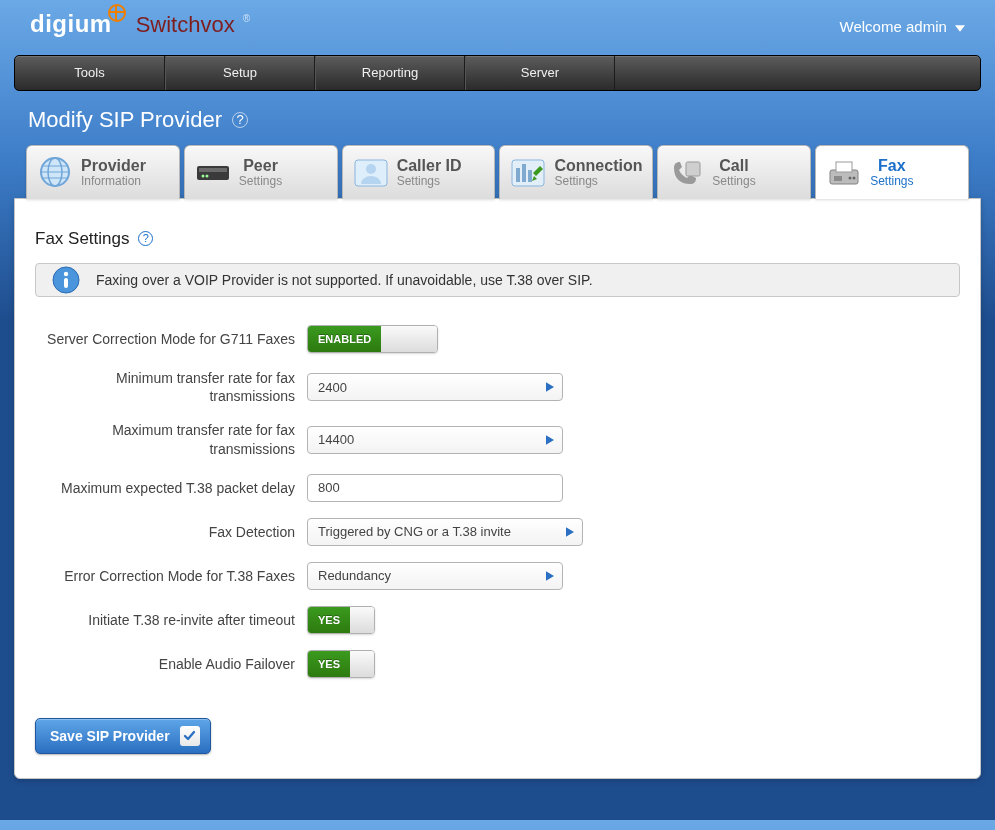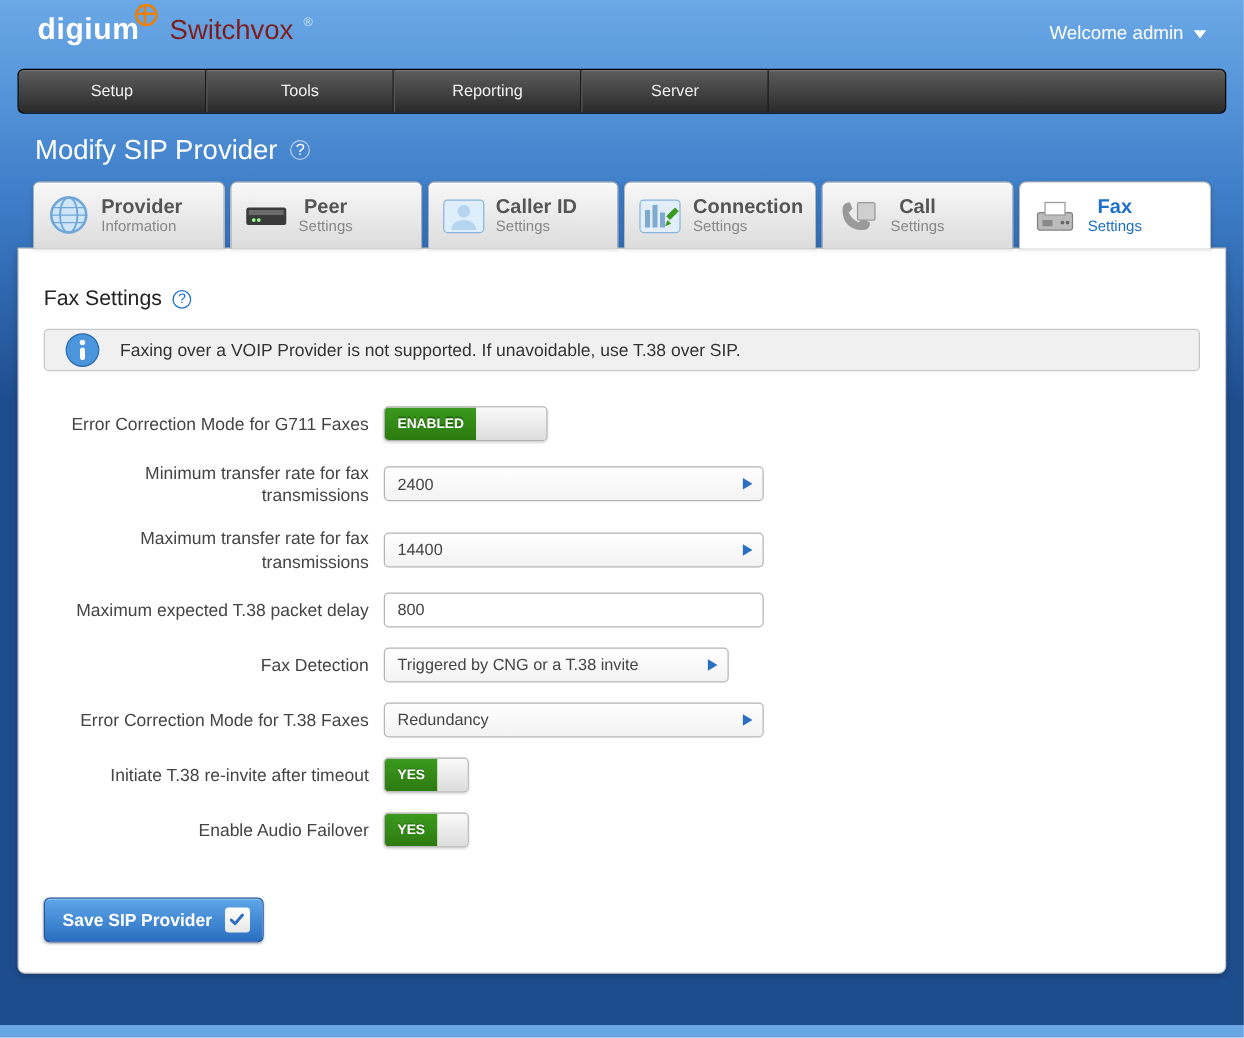--- a/index.html
+++ b/index.html
@@ -240,21 +240,21 @@
     line-height: 26px;
     padding: 0 10px;
     text-shadow: 0 -1px 0 rgba(0,0,0,0.3);
   }
   .toggle .off {
     background: linear-gradient(#fafafa, #dcdcdc);
     width: 56px;
   }
   .toggle.small .off { width: 24px; }
   .select, .textinput {
-    width: 304px;
+    width: 256px;
     height: 28px;
     border: 1px solid #b4b4b4;
     border-radius: 4px;
     box-sizing: border-box;
     background: linear-gradient(#fff, #f3f3f3);
     padding: 0 26px 0 10px;
     font-size: 13px;
     color: #444;
     position: relative;
     display: flex;
@@ -319,22 +319,22 @@
     </div>
     <div class="welcome">
       <span>Welcome admin</span>
       <svg width="10" height="7">
           <use href="#arr-down"></use>
         </svg>
     </div>
   </div>
 
   <div class="navbar">
+    <div class="navitem">Tools</div>
     <div class="navitem">Setup</div>
-    <div class="navitem">Tools</div>
     <div class="navitem">Reporting</div>
     <div class="navitem">Server</div>
   </div>
 
   <div class="page-title">
     <span>Modify SIP Provider</span>
     <span class="help-q">?</span>
   </div>
 
   <div class="tabstrip">
@@ -420,21 +420,21 @@
     <div class="infobox">
       <svg class="info-icon" viewBox="0 0 28 28">
         <circle cx="14" cy="14" r="13" fill="#4b95dd" stroke="#2b6bb0" stroke-width="1"></circle>
         <circle cx="14" cy="8" r="2.2" fill="#fff"></circle>
         <rect x="12" y="12" width="4" height="10" rx="2" fill="#fff"></rect>
       </svg>
       <span>Faxing over a VOIP Provider is not supported. If unavoidable, use T.38 over SIP.</span>
     </div>
 
     <div class="form-row">
-      <div class="label">Error Correction Mode for G711 Faxes</div>
+      <div class="label">Server Correction Mode for G711 Faxes</div>
       <div class="control">
         <div class="toggle">
           <div class="on">ENABLED</div>
             <div class="off"></div>
         </div>
       </div>
     </div>
 
     <div class="form-row">
       <div class="label">Minimum transfer rate for fax transmissions</div>

